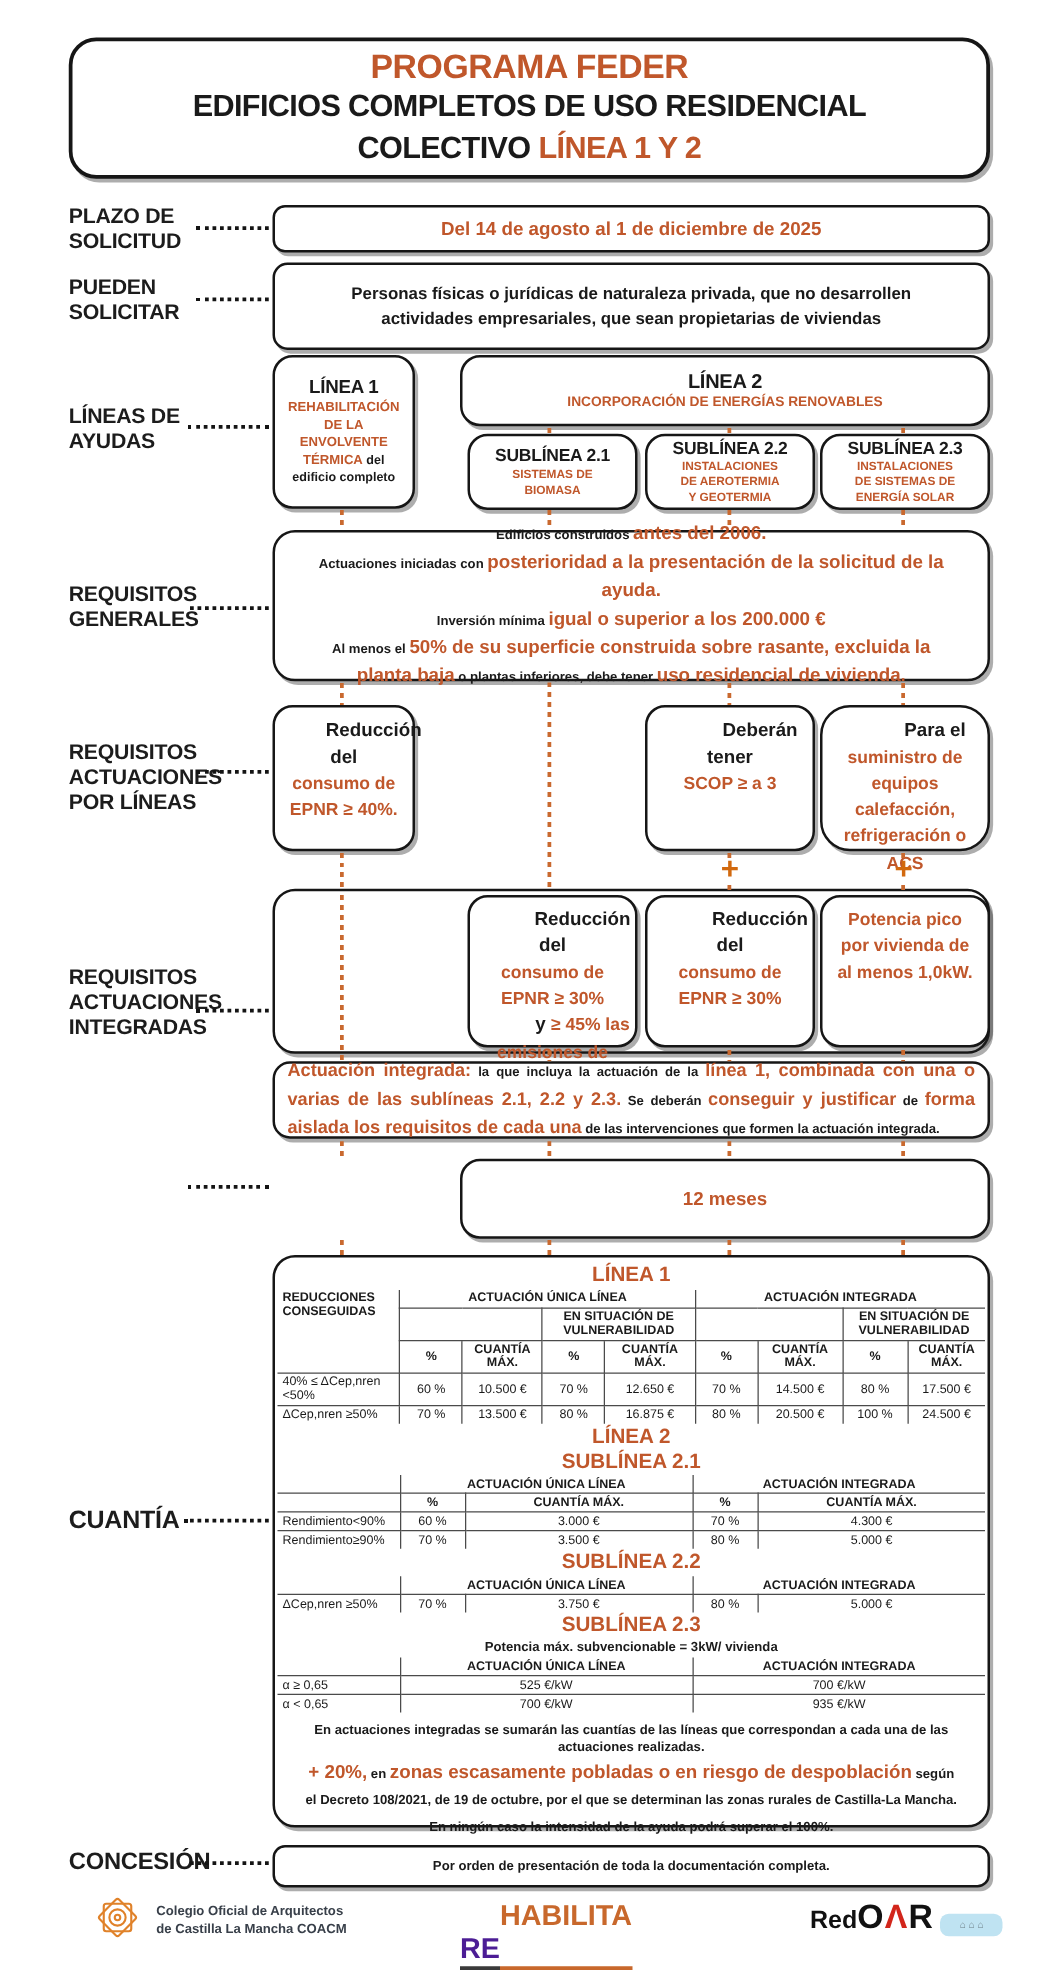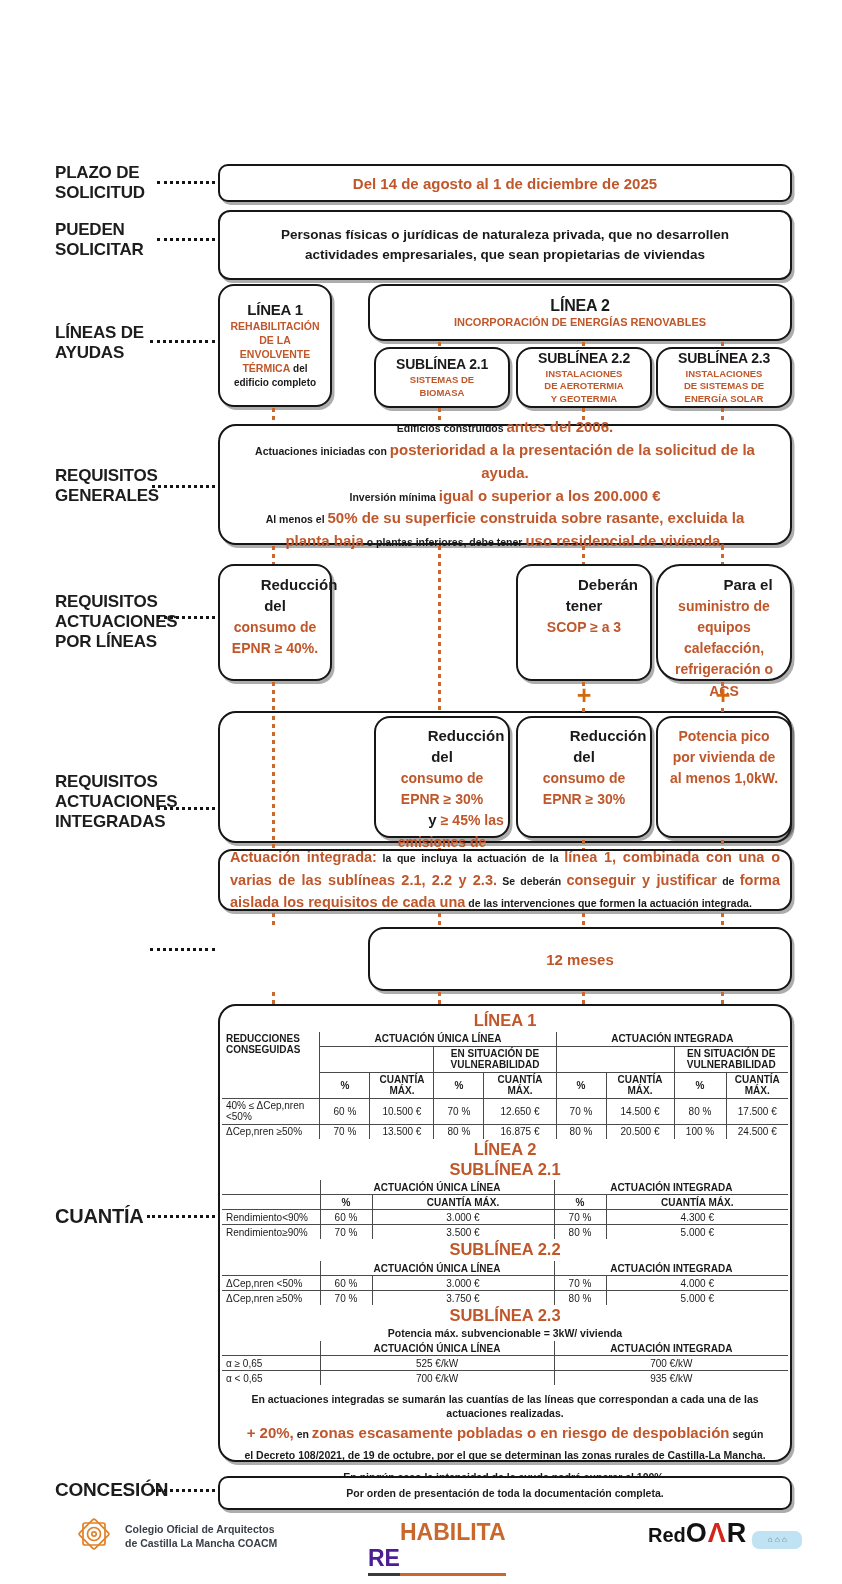--- a/index.html
+++ b/index.html
@@ -71,20 +71,25 @@
   .redoar .big{font-size:27px;font-weight:700;color:#111;letter-spacing:1px;}
   .redoar .crt{font-size:27px;font-weight:700;color:#D2261B;letter-spacing:1px;}
   .blob{width:50px;height:18px;background:#BFE3F2;border-radius:7px;margin-left:5px;
         display:flex;align-items:center;justify-content:center;font-size:8px;color:#6c7d85;}
 </style>
 </head>
 <body>
 
 <div class="page">
 
+  <div class="box titleBox" style="left:55px;top:30px;width:737px;height:113px;">
+    <div class="t1 o">PROGRAMA FEDER</div>
+    <div class="t2">EDIFICIOS COMPLETOS DE USO RESIDENCIAL</div>
+    <div class="t2"><span class="b">COLECTIVO </span><span class="o">LÍNEA 1 Y 2</span></div>
+  </div>
 
   <div class="sideLabel" style="left:55px;top:163px;">PLAZO DE
 SOLICITUD</div>
   <div class="sideLabel" style="left:55px;top:220px;">PUEDEN
 SOLICITAR</div>
   <div class="sideLabel" style="left:55px;top:323px;">LÍNEAS DE
 AYUDAS</div>
   <div class="sideLabel" style="left:55px;top:466px;">REQUISITOS
 GENERALES</div>
   <div class="sideLabel" style="left:55px;top:592px;">REQUISITOS
@@ -333,27 +338,20 @@
         </colgroup>
       <thead>
         <tr>
           <th></th>
           <th colspan="2">ACTUACIÓN ÚNICA LÍNEA</th>
           <th colspan="2">ACTUACIÓN INTEGRADA</th>
         </tr>
       </thead>
       <tbody>
           <tr>
-            <td class="lab">ΔCep,nren &lt;50%</td>
-            <td>60 %</td>
-            <td>3.000 €</td>
-            <td>70 %</td>
-            <td>4.000 €</td>
-          </tr>
-          <tr>
             <td class="lab">ΔCep,nren ≥50%</td>
             <td>70 %</td>
             <td>3.750 €</td>
             <td>80 %</td>
             <td>5.000 €</td>
           </tr>
         </tbody>
     </table>
 
     <div class="cuh">SUBLÍNEA 2.3</div>

